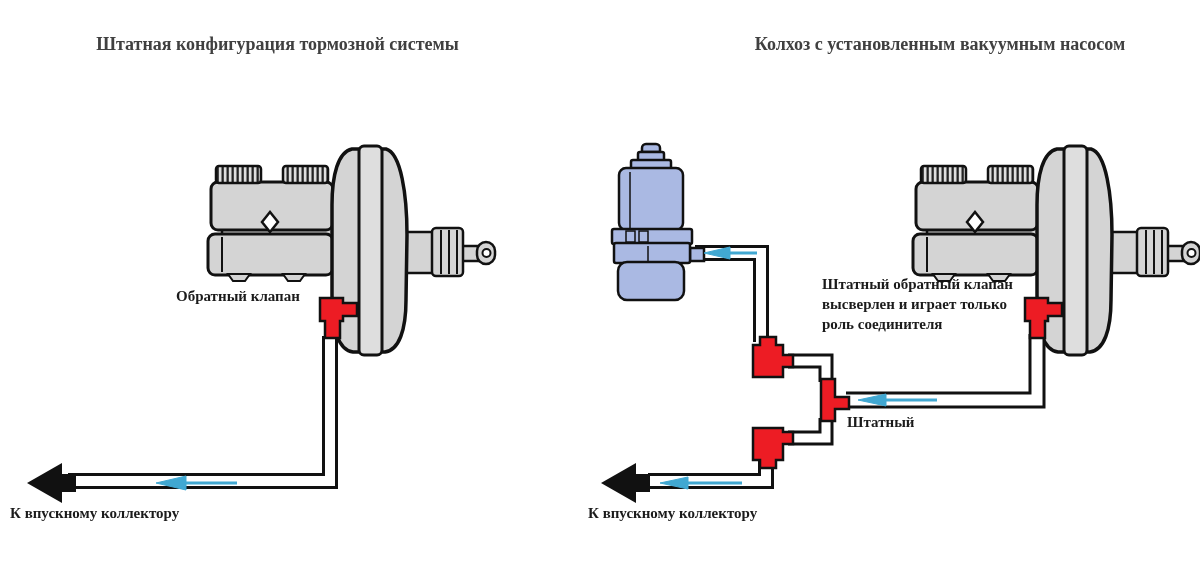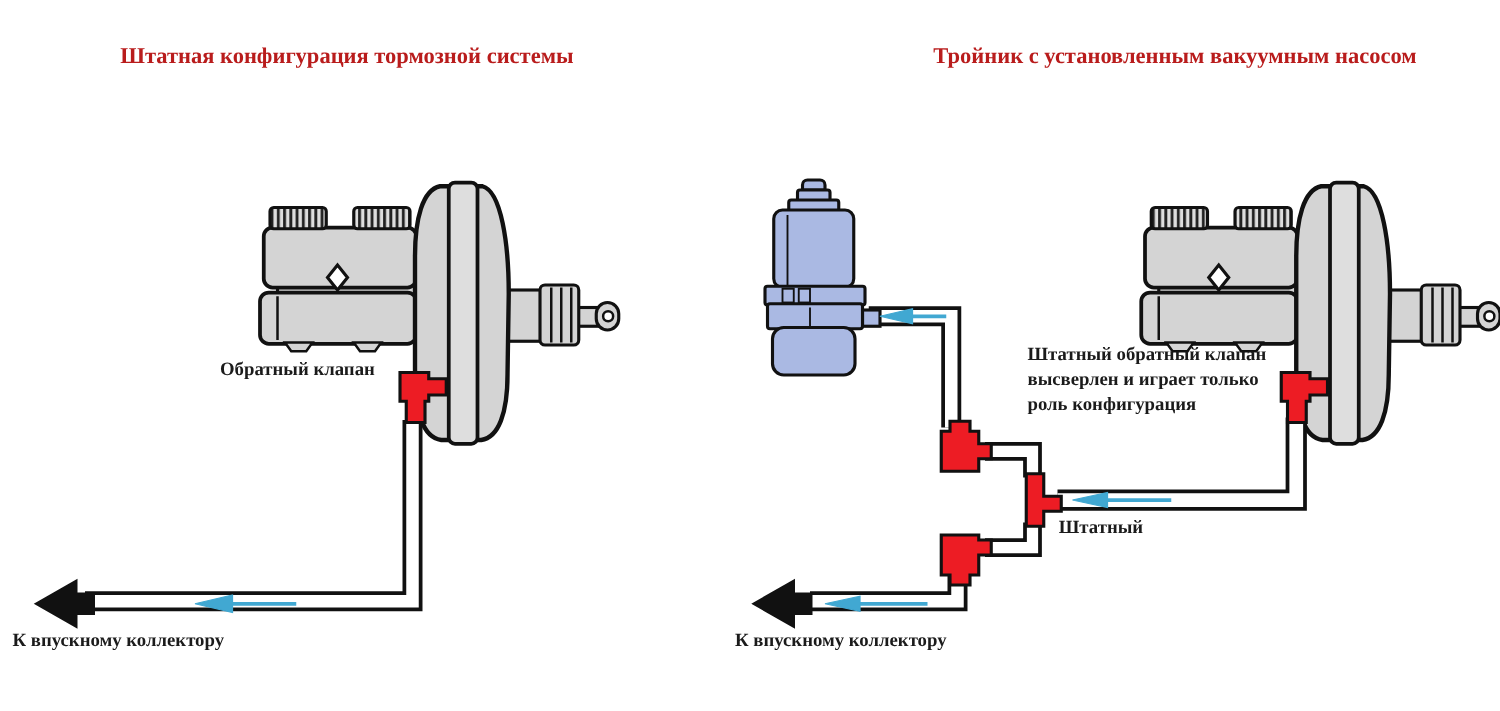--- a/index.html
+++ b/index.html
@@ -18,21 +18,21 @@
     font-size:15px;
     line-height:19px;
     white-space:pre-line;
     color:#1b1b1b;
   }
   .title{
     position:absolute;
     font-weight:bold;
     font-size:18px;
     text-align:center;
-    color:#b91c1c;
+    color:#404040;
   }
 </style>
 </head>
 <body>
 
 <div class="canvas">
 
   <svg width="1200" height="569" viewBox="0 0 1200 569">
     <defs>
       <pattern id="ribs" patternUnits="userSpaceOnUse" width="5" height="20">
@@ -137,24 +137,24 @@
         <polygon points="858,400 886,394 886,406" stroke-width="1"></polygon>
       </g>
       <g>
         <line x1="682" y1="483" x2="742" y2="483" stroke-width="3"></line>
         <polygon points="660,483 688,477 688,489" stroke-width="1"></polygon>
       </g>
     </g>
   </svg>
 
   <div class="title" style="left:70px;top:34px;width:415px;">Штатная конфигурация тормозной системы</div>
-  <div class="title" style="left:730px;top:34px;width:420px;">Тройник с установленным вакуумным насосом</div>
+  <div class="title" style="left:730px;top:34px;width:420px;">Колхоз с установленным вакуумным насосом</div>
 
   <div class="lbl" style="left:176px;top:287px;">Обратный клапан</div>
   <div class="lbl" style="left:10px;top:504px;">К впускному коллектору</div>
 
   <div class="lbl" style="left:822px;top:274px;line-height:20px;">Штатный обратный клапан
 высверлен и играет только
-роль конфигурация</div>
+роль соединителя</div>
   <div class="lbl" style="left:847px;top:413px;">Штатный</div>
   <div class="lbl" style="left:588px;top:504px;">К впускному коллектору</div>
 
 </div>
 
 </body></html>

